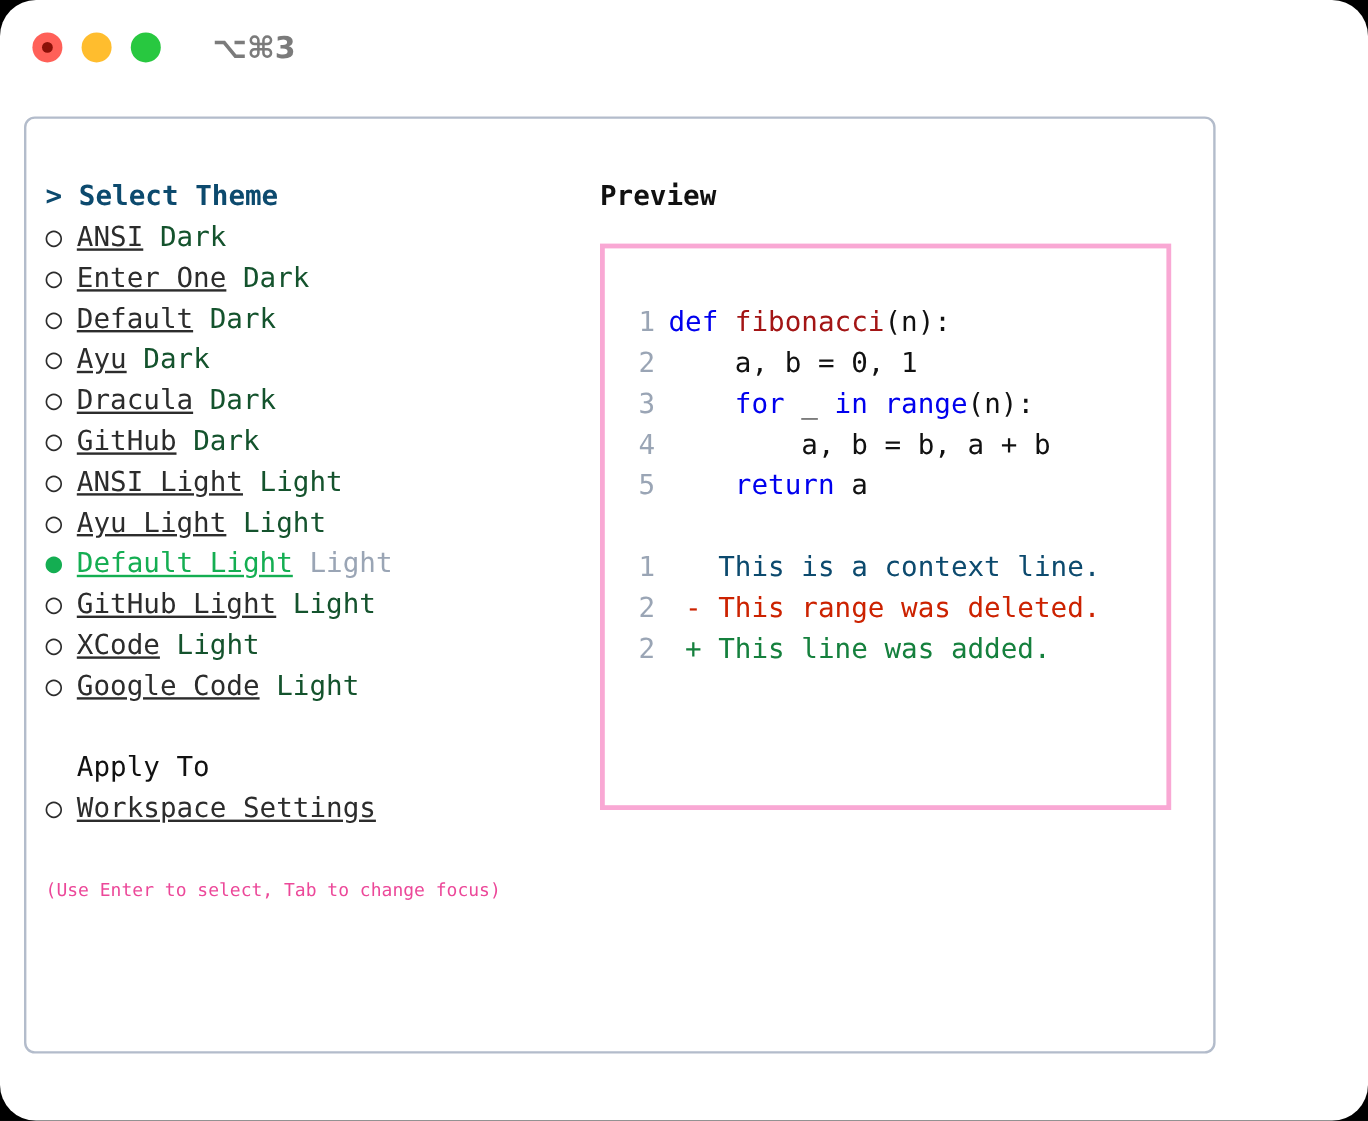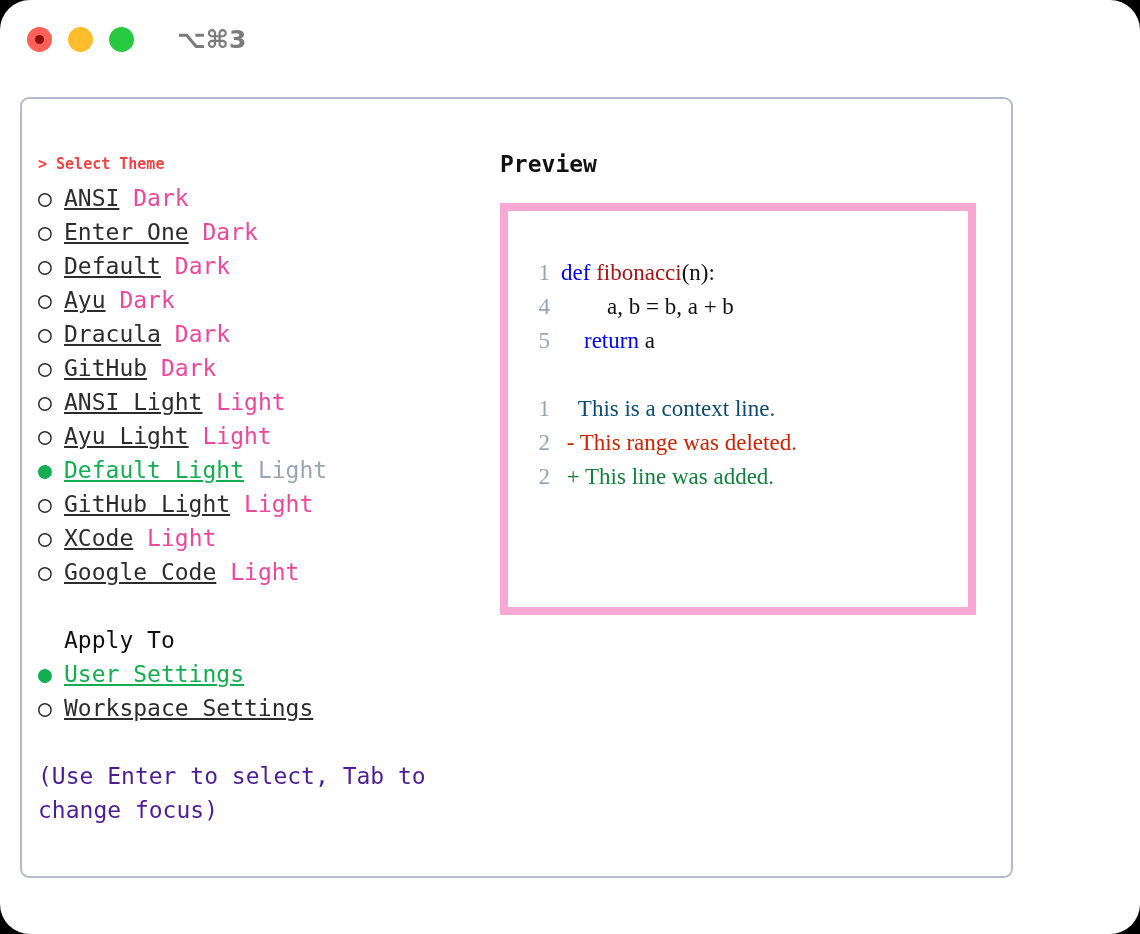--- a/index.html
+++ b/index.html
@@ -85,61 +85,61 @@
 
   
   .left-col {
     position: absolute;
     left: 16px;
     top: 48px;
     width: 450px;
   }
 
   .list-head {
-    font-size: 15px;
-    line-height: 34px;
-    color: #ef4444;
+    font-size: 23px;
+    line-height: 34px;
+    color: #0c4a6e;
     font-weight: bold;
     white-space: pre;
   }
 
   .opt {
     font-size: 23px;
     line-height: 34px;
     white-space: pre;
     color: #2c2c2c;
     display: block;
   }
   .opt .marker {
     display: inline-block;
     width: 26px;
     color: #2c2c2c;
   }
   .opt .name { color: #2c2c2c; text-decoration: underline; }
-  .opt .tag  { color: #ec4899; }
+  .opt .tag  { color: #14532d; }
 
   .opt.selected .marker,
   .opt.selected .name { color: #14ae52; }
   .opt.selected .tag  { color: #9aa5b5; }
 
   .section-gap { height: 34px; }
 
   .subhead {
     font-size: 23px;
     line-height: 34px;
     color: #111111;
     white-space: pre;
     padding-left: 26px;
   }
 
   .hint {
     margin-top: 34px;
-    font-size: 23px;
-    line-height: 34px;
-    color: #4c1d95;
+    font-size: 15px;
+    line-height: 34px;
+    color: #ec4899;
     width: 400px;
     white-space: pre-wrap;
     word-break: break-word;
   }
 
   
   .right-col {
     position: absolute;
     left: 478px;
     top: 48px;
@@ -147,26 +147,25 @@
   }
   .preview-head {
     font-size: 23px;
     line-height: 34px;
     color: #111111;
     font-weight: bold;
   }
   .preview-box {
     margin-top: 22px;
     width: 476px;
-    height: 412px;
-    border: 8px solid #f9a8d4;
+    height: 472px;
+    border: 4px solid #f9a8d4;
     box-sizing: border-box;
     background: #ffffff;
     padding: 45px 0 0 14px;
-    font-family: Liberation Serif, serif;
   }
   .code-line {
     font-size: 23px;
     line-height: 34px;
     white-space: pre;
     color: #111111;
   }
   .ln {
     display: inline-block;
     width: 28px;
@@ -213,32 +212,33 @@
             <div class="opt selected"><span class="marker">●</span><span class="name">Default Light</span><span> </span><span class="tag">Light</span></div>
             <div class="opt"><span class="marker">○</span><span class="name">GitHub Light</span><span> </span><span class="tag">Light</span></div>
             <div class="opt"><span class="marker">○</span><span class="name">XCode</span><span> </span><span class="tag">Light</span></div>
             <div class="opt"><span class="marker">○</span><span class="name">Google Code</span><span> </span><span class="tag">Light</span></div>
           </div>
 
         <div class="section-gap"></div>
 
         <div class="subhead">Apply To</div>
         <div id="apply-items">
-            <div class="opt selected"><span class="marker">●</span><span class="name">User Settings</span></div>
             <div class="opt"><span class="marker">○</span><span class="name">Workspace Settings</span></div>
           </div>
 
         <div class="hint">(Use Enter to select, Tab to change focus)</div>
       </div>
 
       <div class="right-col">
         <div class="preview-head">Preview</div>
         <div class="preview-box">
           <div id="code-lines">
               <div class="code-line"><span class="ln">1</span><span class="kw">def </span><span class="fn">fibonacci</span><span class="pl">(n):</span></div>
+              <div class="code-line"><span class="ln">2</span><span class="pl">    a, b = 0, 1</span></div>
+              <div class="code-line"><span class="ln">3</span><span class="pl">    </span><span class="kw">for</span><span class="pl"> _ </span><span class="kw">in</span><span class="pl"> </span><span class="kw">range</span><span class="pl">(n):</span></div>
               <div class="code-line"><span class="ln">4</span><span class="pl">        a, b = b, a + b</span></div>
               <div class="code-line"><span class="ln">5</span><span class="pl">    </span><span class="kw">return</span><span class="pl"> a</span></div>
             </div>
           <div class="blank-line"></div>
           <div id="diff-lines">
               <div class="code-line"><span class="ln">1</span><span class="ctx">   This is a context line.</span></div>
               <div class="code-line"><span class="ln">2</span><span class="del"> - This range was deleted.</span></div>
               <div class="code-line"><span class="ln">2</span><span class="add"> + This line was added.</span></div>
             </div>
         </div>

